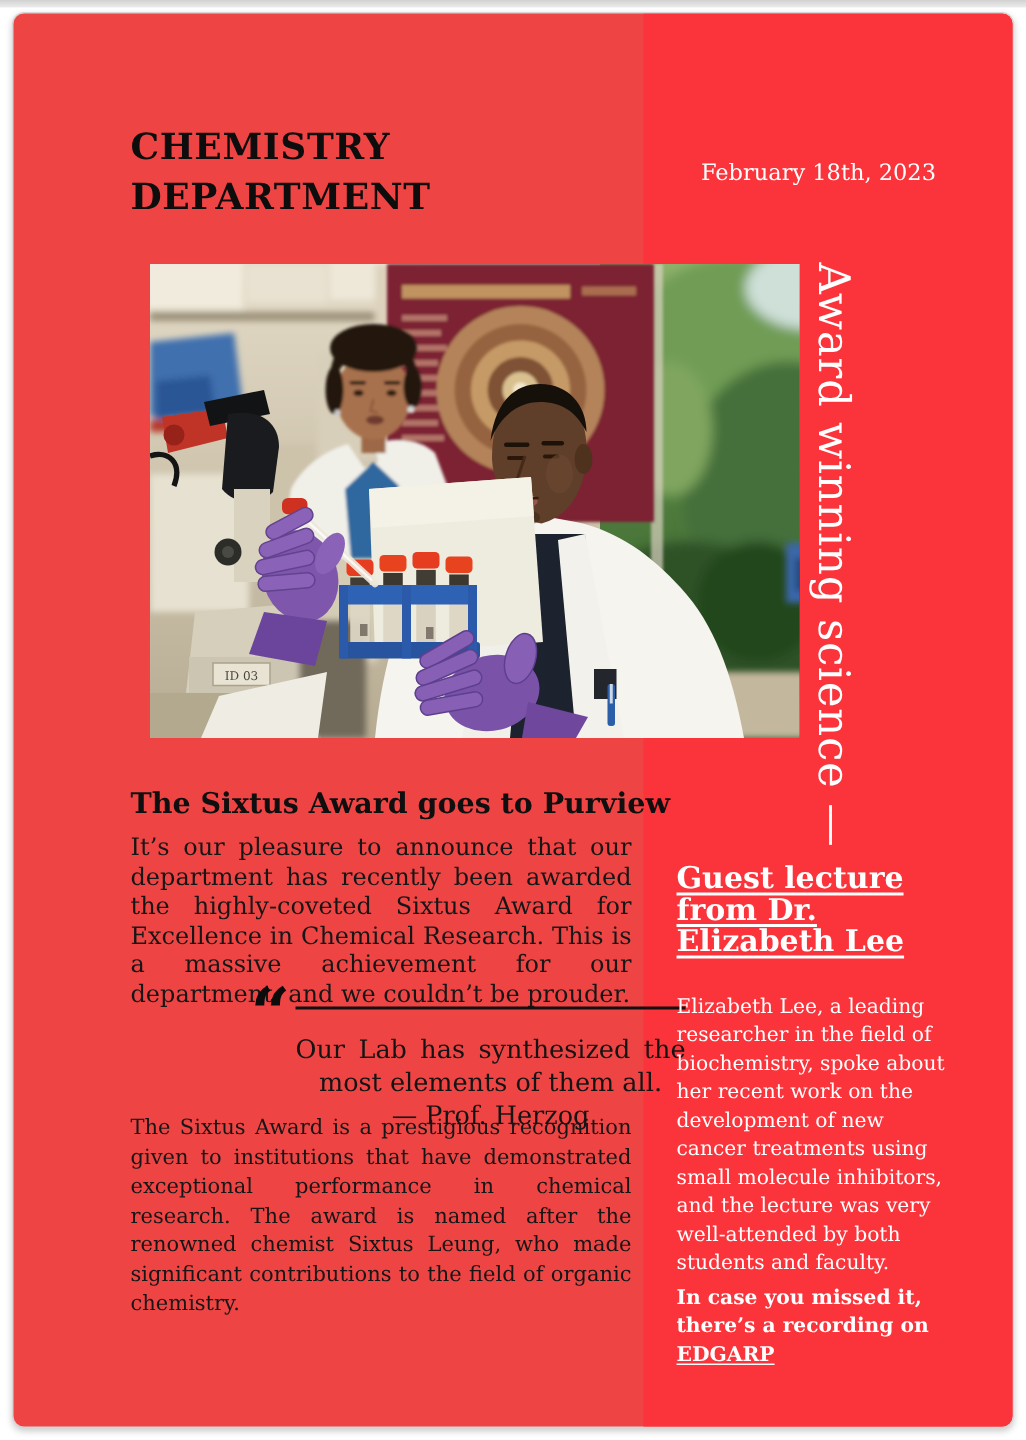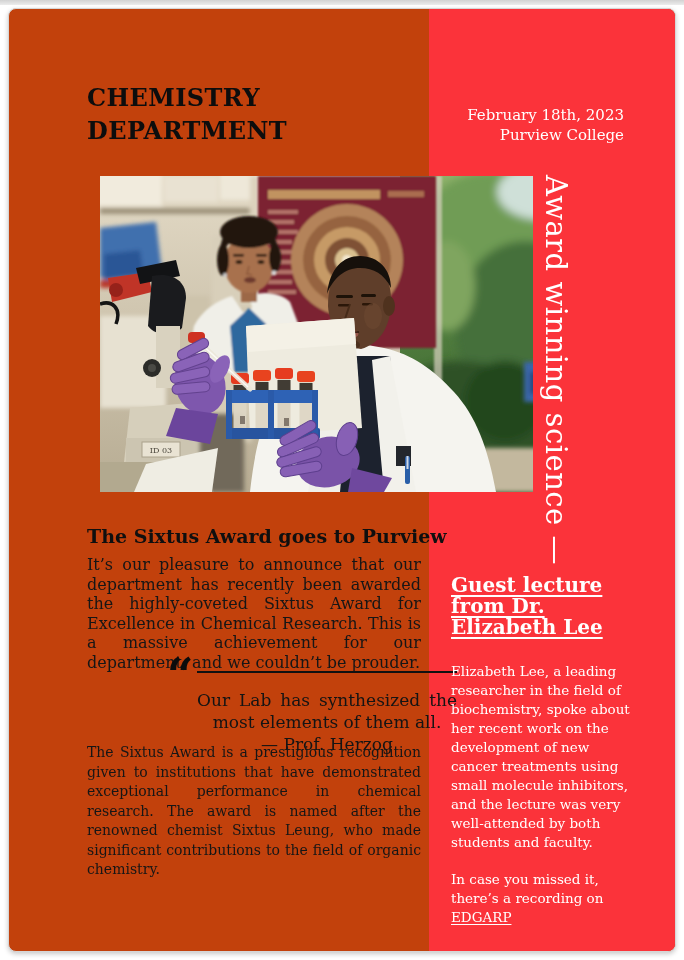--- a/index.html
+++ b/index.html
@@ -1,21 +1,21 @@
 <!DOCTYPE html>
 <html><head>
 <meta charset="utf-8">
 <style>
   * { margin:0; padding:0; box-sizing:border-box; }
   html,body { width:684px; height:960px; background:#ffffff; overflow:hidden;
               font-family:"DejaVu Serif","Liberation Serif",serif; }
   .window-edge { position:absolute; top:0; left:0; width:684px; height:5px;
                  background:linear-gradient(#d2d2d2,#ececec); }
   .card { position:absolute; left:8px; top:8px; width:668px; height:944px;
-          background:#c2410c; border:1px solid #d6d6d6; border-radius:8px;
+          background:#ef4444; border:1px solid #d6d6d6; border-radius:8px;
           overflow:hidden; box-shadow:0 2px 5px rgba(0,0,0,.22); }
   .red-panel { position:absolute; left:420px; top:0; width:248px; height:944px;
                background:#fb333a; }
   .masthead { position:absolute; left:78px; top:72px; width:290px;
               font-size:24px; font-weight:700; line-height:33px;
               letter-spacing:.4px; color:#0d0d0d; }
   .dateline { position:absolute; top:96px; right:51px; text-align:right;
               color:#ffffff; font-size:15px; line-height:20px; }
   .photo { position:absolute; left:76px; top:167px; width:448px; height:316px;
            overflow:hidden;padding-left:15px; }
@@ -37,37 +37,36 @@
   .qtext { text-align:justify; text-align-last:center; }
   .qattr { text-align:center; }
   .p2 { position:absolute; left:0; top:734px; width:334px; font-size:14px;
         line-height:19.5px; text-align:justify; }
   .sidebar { position:absolute; left:442px; top:566px; width:186px;
              color:#ffffff; }
   .sidebar h3 { font-size:20px; font-weight:700; line-height:21px;
                 text-decoration:underline; text-decoration-thickness:1.5px;
                 text-underline-offset:3px; cursor:pointer; }
   .sidebar p { margin-top:24px; font-size:13.5px; line-height:19px; }
-  .sidebar .note { margin-top:18px; }
+  .sidebar .note { margin-top:4px;font-weight:bold; }
   .sidebar a { color:#ffffff; text-decoration:underline;
                text-underline-offset:2px; cursor:pointer; }
 </style>
 </head>
 <body>
 
 <div class="window-edge"></div>
 
 <div class="card">
   <div class="red-panel"></div>
 
   <h1 class="masthead">CHEMISTRY DEPARTMENT</h1>
 
   <div class="dateline">
     <div>February 18th, 2023</div>
-    <div>Purview College</div>
   </div>
 
   <figure class="photo">
     <svg width="448" height="316" viewBox="0 0 448 316">
       <defs>
         <filter id="b4" x="-40%" y="-40%" width="180%" height="180%">
             <feGaussianBlur stdDeviation="4"></feGaussianBlur>
           </filter>
         <filter id="b2" x="-30%" y="-30%" width="160%" height="160%">
             <feGaussianBlur stdDeviation="2"></feGaussianBlur>

